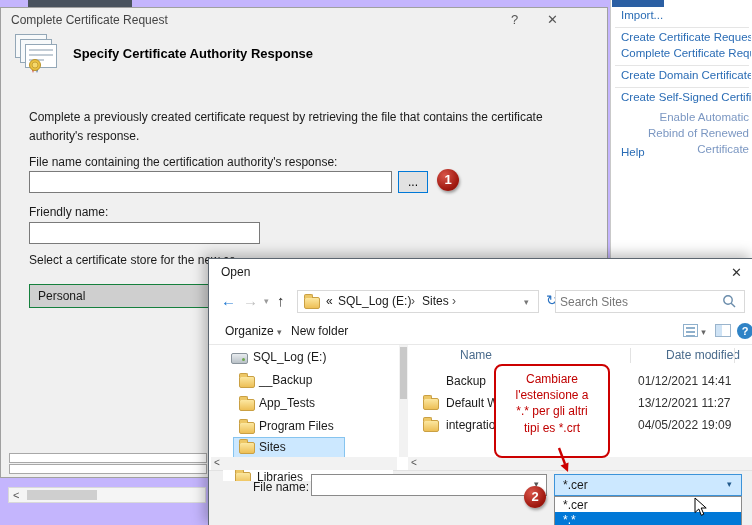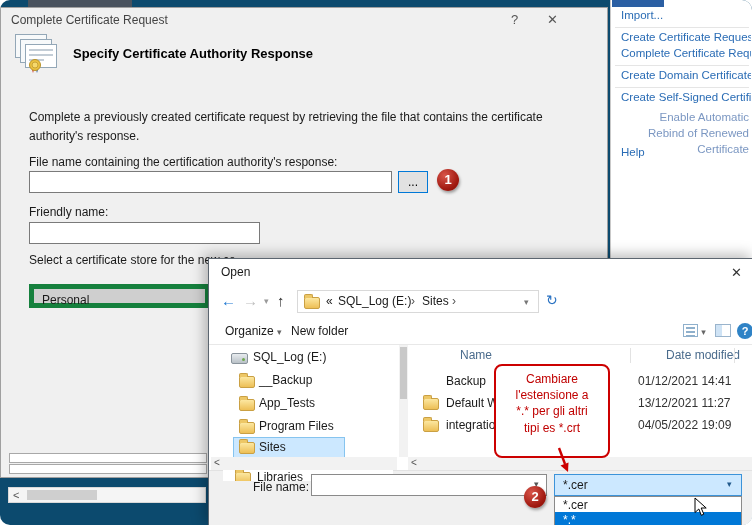--- a/index.html
+++ b/index.html
@@ -1,18 +1,18 @@
 <!DOCTYPE html>
 <html><head>
 <meta charset="utf-8">
 <style>
   *{margin:0;padding:0;box-sizing:border-box;}
   body{background:#fff;}
-  #screen{position:relative;width:752px;height:525px;background:#0c4a6e;overflow:hidden;
-          font-family:"Liberation Sans",sans-serif;font-size:12px;color:#1a1a1a;border-radius:10px;}
+  #screen{position:relative;width:752px;height:525px;background:#c4b5fd;overflow:hidden;
+          font-family:"Liberation Sans",sans-serif;font-size:12px;color:#1a1a1a;}
   .abs{position:absolute;}
   .nowrap{white-space:nowrap;}
   .aplink{color:#2a6cb5;font-size:11.5px;text-decoration:none;cursor:pointer;display:block;max-width:130px;overflow:hidden;white-space:nowrap;}
   .sep{position:absolute;width:134px;height:1px;background:#e5e5e5;}
   .badge{width:22px;height:22px;border-radius:50%;
          background:radial-gradient(circle at 35% 30%, #d8554a, #a01910 65%, #7a0d06);
          color:#fff;font-weight:bold;font-size:13px;text-align:center;line-height:22px;
          box-shadow:1px 2px 3px rgba(0,0,0,.35);}
   .folder-icon{display:inline-block;width:16px;height:12px;background:linear-gradient(#fce7a0,#edbf56);
          border:1px solid #caa043;border-radius:2px;position:relative;}
@@ -62,21 +62,21 @@
     <div class="abs nowrap" style="left:72px;top:38px;font-size:13px;font-weight:bold;color:#000;">Specify Certificate Authority Response</div>
 
     <div class="abs nowrap" style="left:28px;top:147px;">File name containing the certification authority's response:</div>
     <input type="text" class="abs" style="left: 28px; top: 163px; width: 363px; height: 22px; border: 1px solid rgb(122, 122, 122); background: rgb(255, 255, 255); padding: 0px 4px; font: inherit;" value="">
     <button class="abs" style="left:397px;top:163px;width:30px;height:22px;background:#e1e1e1;border:1px solid #0078d7;font:inherit;padding:0;line-height:1;">...</button>
 
     <div class="abs nowrap" style="left:28px;top:197px;">Friendly name:</div>
     <input type="text" class="abs" style="left: 28px; top: 214px; width: 231px; height: 22px; border: 1px solid rgb(122, 122, 122); background: rgb(255, 255, 255); padding: 0px 4px; font: inherit;" value="">
 
     <div class="abs nowrap" style="left:28px;top:245px;">Select a certificate store for the new ce</div>
-    <div class="abs" style="left:28px;top:276px;width:181px;height:24px;background:#cfcfcf;border:5px solid #15803d;">
+    <div class="abs" style="left:28px;top:276px;width:181px;height:24px;background:#cfcfcf;border:1px solid #15803d;">
       <span class="abs nowrap" style="left:8px;top:4px;">Personal</span>
     </div>
 
     <div class="abs" style="left:8px;top:445px;width:198px;height:10px;background:#fff;border:1px solid #a8a8a8;"></div>
     <div class="abs" style="left:8px;top:456px;width:198px;height:10px;background:#fff;border:1px solid #a8a8a8;"></div>
   </div>
 
   <div class="abs" style="left:8px;top:487px;width:198px;height:16px;background:#f5f5f5;border:1px solid #d9d9d9;">
     <span class="abs" style="left:4px;top:1px;color:#555;font-size:11px;">&lt;</span>
     <span class="abs" style="left:18px;top:2px;width:70px;height:10px;background:#cfcfcf;"></span>
@@ -109,20 +109,29 @@
       <span class="abs folder-icon" style="left:6px;top:6px;"></span>
       <span class="abs nowrap" style="left:28px;top:3px;">«</span>
       <span class="abs nowrap" style="left:40px;top:3px;">SQL_Log (E:)</span>
       <span class="abs" style="left:113px;top:3px;color:#555;">›</span>
       <span class="abs nowrap" style="left:124px;top:3px;">Sites</span>
       <span class="abs" style="left:154px;top:3px;color:#555;">›</span>
       <span class="abs" style="left:226px;top:6px;color:#777;font-size:9px;">▾</span>
     </div>
     <span class="abs" style="left:337px;top:33px;color:#2a72c2;font-size:14px;">↻</span>
 
+    <div class="abs" style="left:346px;top:31px;width:190px;height:23px;border:1px solid #d9d9d9;background:#fff;">
+      <input type="text" style="position: absolute; left: 4px; top: 1px; width: 155px; height: 19px; border: none; outline: none; font: inherit; color: rgb(51, 51, 51);" placeholder="Search Sites">
+      <span class="abs" style="left:166px;top:3px;">
+        <svg width="15" height="15" viewBox="0 0 15 15">
+          <circle cx="6" cy="6" r="4.2" fill="none" stroke="#6a8cab" stroke-width="1.4"></circle>
+          <line x1="9.2" y1="9.2" x2="13" y2="13" stroke="#6a8cab" stroke-width="1.4"></line>
+        </svg>
+      </span>
+    </div>
 
     <div class="abs" style="left:0;top:58px;width:544px;height:28px;background:#fff;border-bottom:1px solid #e8e8e8;">
       <span class="abs nowrap" style="left:16px;top:7px;">
         <span>Organize</span>
         <span style="font-size:9px;color:#666;">▾</span>
       </span>
       <span class="abs nowrap" style="left:82px;top:7px;">New folder</span>
       <span class="abs nowrap" style="left:474px;top:7px;">
         <span class="view-icon"></span>
         <span style="font-size:9px;color:#666;">▾</span>

